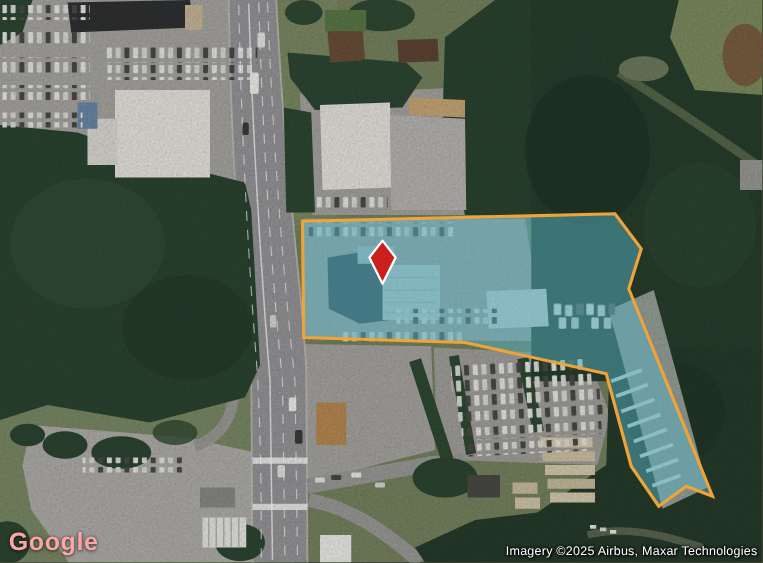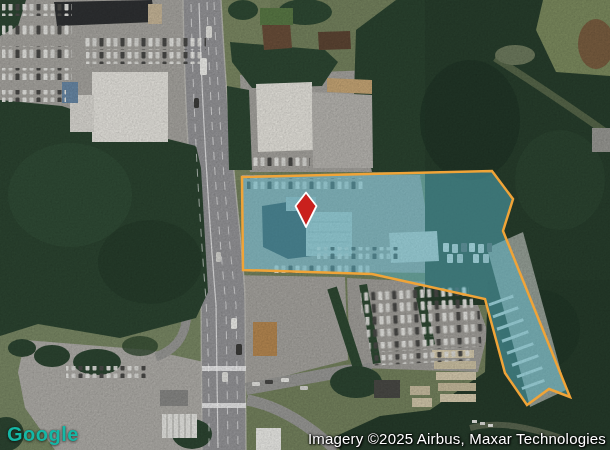--- a/index.html
+++ b/index.html
@@ -4,27 +4,27 @@
 <style>
   html,body{margin:0;padding:0;background:#222;}
   .map-root{
     position:relative;width:610px;height:450px;overflow:hidden;
     font-family:"Liberation Sans",sans-serif;
     user-select:none;
   }
   .map-root svg{display:block;}
   .provider-logo{
     position:absolute;left:7px;bottom:4px;
-    font-size:20px;font-weight:600;letter-spacing:.5px;color:#14b8a6;
+    font-size:20px;font-weight:600;letter-spacing:.5px;color:#fca5a5;
     text-shadow:0 1px 3px rgba(0,0,0,.55),0 0 2px rgba(0,0,0,.4);
     cursor:pointer;
   }
   .attribution{
     position:absolute;right:4px;bottom:3px;
-    font-size:15px;color:#fff;letter-spacing:.2px;
+    font-size:10px;color:#fff;letter-spacing:.2px;
     text-shadow:0 0 2px #000,0 0 3px #000,1px 1px 2px #000;
   }
 </style>
 </head>
 <body>
 
 <div class="map-root">
   <svg width="610" height="450" viewBox="0 0 610 450">
     <defs>
       <pattern id="cars" width="21" height="12" patternUnits="userSpaceOnUse">

